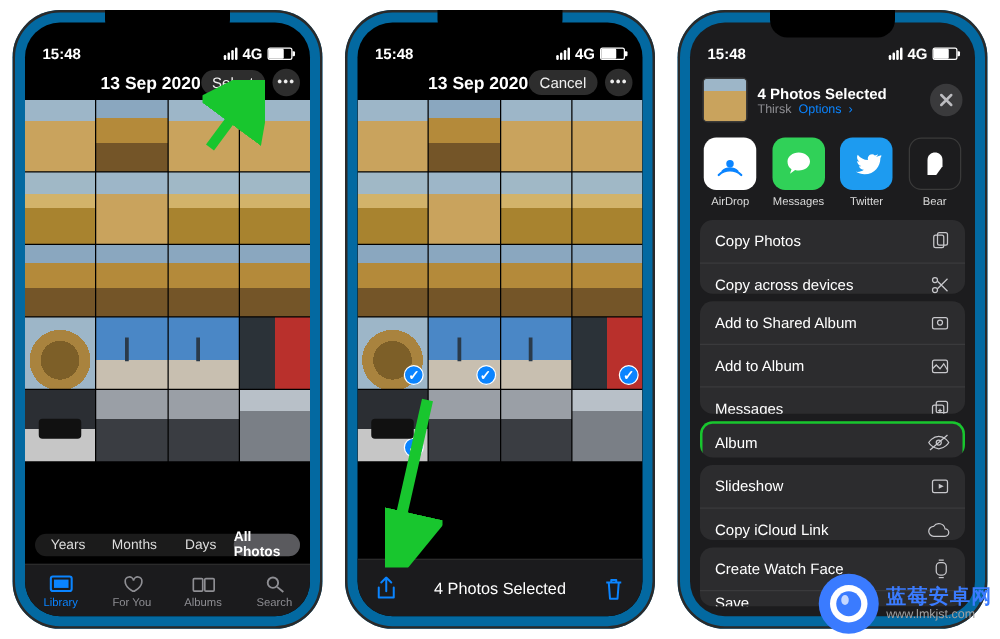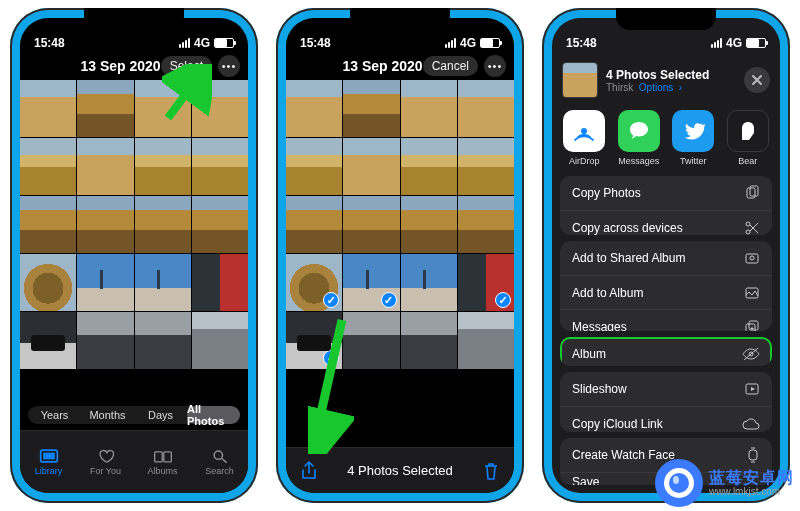--- a/index.html
+++ b/index.html
@@ -9,21 +9,21 @@
     background: #fff;
     display: flex;
     justify-content: space-between;
     padding: 8px 10px;
     font-family: -apple-system, "Helvetica Neue", Arial, sans-serif;
     position: relative;
   }
   .phone {
     width: 248px;
     height: 495px;
-    background: #0ea5e9;
+    background: #0369a1;
     border-radius: 38px;
     padding: 10px;
     position: relative;
     box-shadow: inset 0 0 0 2px #2a2a2a;
   }
   .screen {
     width: 100%; height: 100%;
     background: #000;
     border-radius: 28px;
     overflow: hidden;
@@ -121,21 +121,21 @@
     background: rgba(50,50,50,.55);
     border-radius: 13px;
     display: flex;
     font-size: 11px;
     color: #dcdcdc;
   }
   .seg div { flex:1; display:flex;align-items:center;justify-content:center; }
   .seg .on { background: #5a5a5e; border-radius: 13px; color:#fff; font-weight:600;}
   
   .tabbar {
-    height: 63px;
+    height: 42px;
     border-top: .5px solid #2b2b2b;
     display: flex;
     background:#1b1b1d;
     justify-content:flex-end;
   }
   .tabbar .t { flex:1; display:flex; flex-direction:column; align-items:center; justify-content:center; gap:2px; font-size:9px; color:#8e8e93; }
   .tabbar .t.on { color:#0a84ff; }
   .ticon { width:20px;height:16px; }
   
   .toolbar2 {

